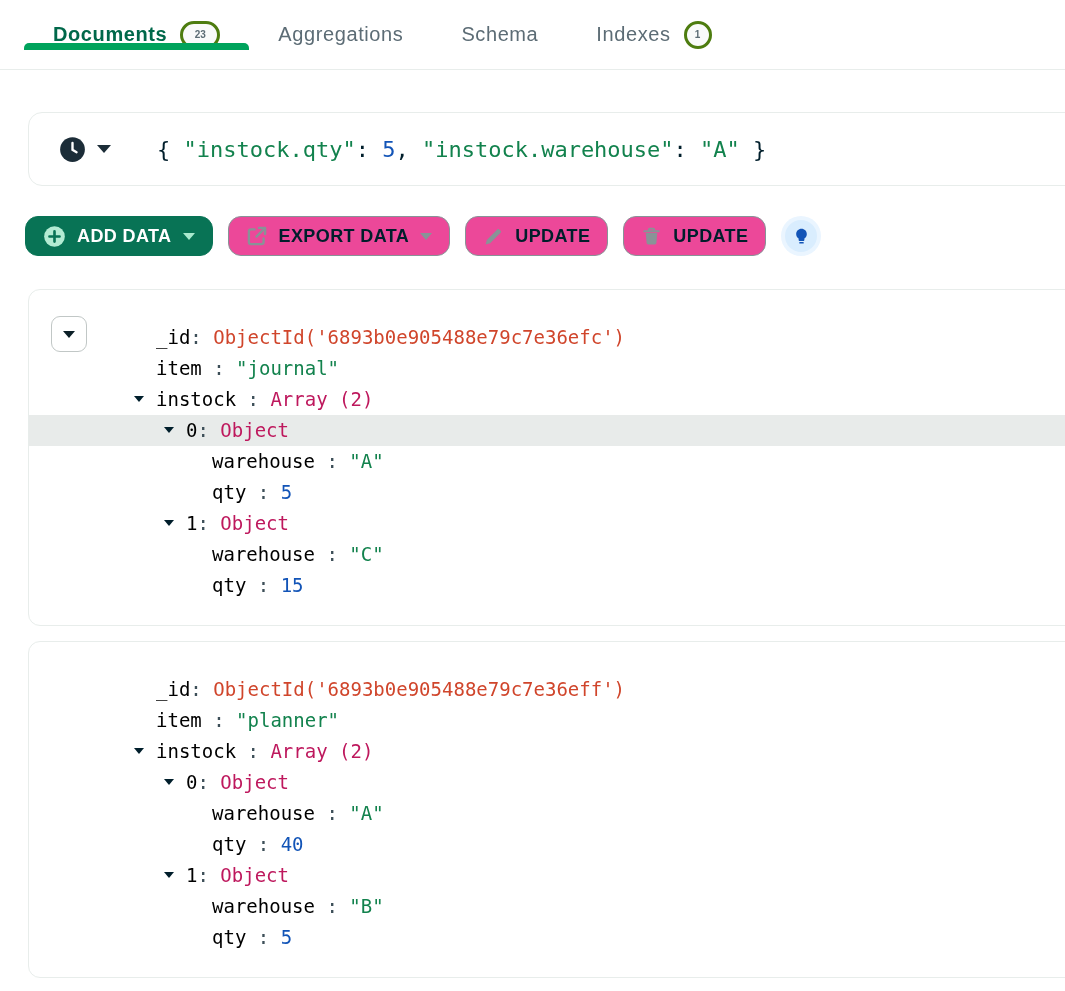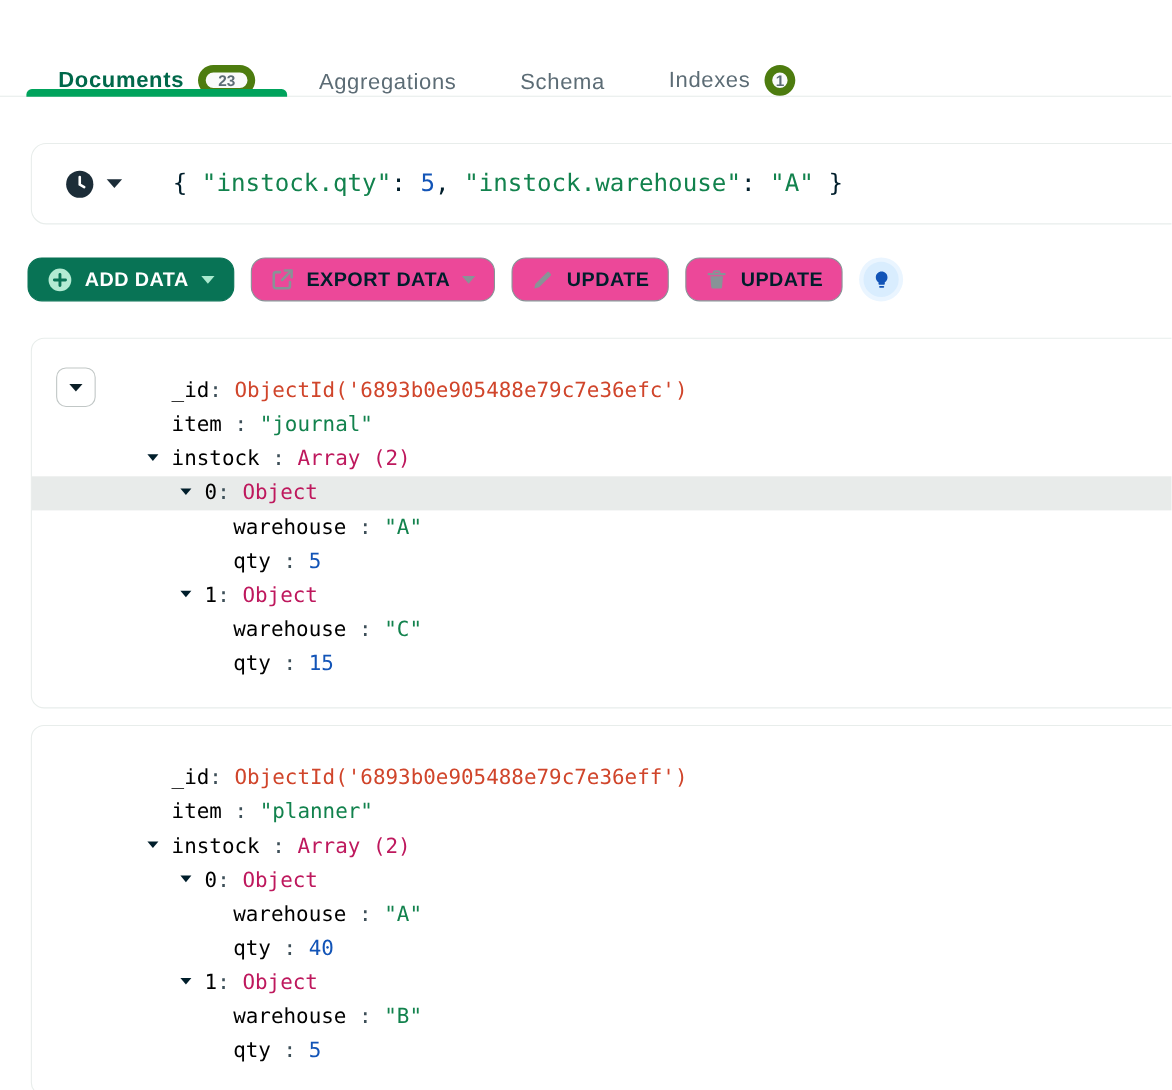--- a/index.html
+++ b/index.html
@@ -1,24 +1,24 @@
 <!DOCTYPE html>
 <html><head>
 <meta charset="utf-8">
 <style>
   * { box-sizing: border-box; margin: 0; padding: 0; }
   html, body { width: 1065px; height: 991px; overflow: hidden; background: #FFFFFF; }
   body { font-family: "Liberation Sans", sans-serif; color: #001E2B; }
 
   
-  .tabbar { position: relative; height: 88px; border-bottom: 1px solid #E8EDEB; display: flex; align-items: flex-end; padding-left: 24px; }
+  .tabbar { position: relative; height: 70px; border-bottom: 1px solid #E8EDEB; display: flex; align-items: center; padding-left: 24px; }
   .tab { position: relative; display: flex; align-items: center; gap: 13px; padding: 0 29px; font-size: 20px; letter-spacing: 0.6px; color: #5C6C75; cursor: pointer; }
   .tab.active { color: #00684A; font-weight: 700; }
   .tab-underline { position: absolute; left: 0; right: 0; bottom: -1px; height: 7px; background: #00A35C; border-radius: 5px 5px 0 0; }
-  .badge-pill { display: inline-flex; align-items: center; justify-content: center; min-width: 40px; height: 28px; padding: 0 11px; border-radius: 14px; background: #F9FAFA; border: 7px solid #4d7c0f; font-size: 14px; font-weight: 700; color: #5C6C75; letter-spacing: 0; }
+  .badge-pill { display: inline-flex; align-items: center; justify-content: center; min-width: 40px; height: 28px; padding: 0 11px; border-radius: 14px; background: #F9FAFA; border: 3px solid #4d7c0f; font-size: 10px; font-weight: 700; color: #5C6C75; letter-spacing: 0; }
   .badge-circle { min-width: 28px; width: 28px; padding: 0; border-radius: 50%; }
 
   
   .querybar { margin: 42px -16px 0 28px; height: 74px; border: 1px solid #E8EDEB; border-radius: 14px; background: #fff; display: flex; align-items: center; padding-left: 30px; }
   .history-btn { display: flex; align-items: center; gap: 11px; cursor: pointer; background: none; border: none; padding: 0; }
   .tri { width: 0; height: 0; border-left: 7px solid transparent; border-right: 7px solid transparent; border-top: 8px solid #1C2D38; display: inline-block; }
   .query-text { margin-left: 46px; font-family: "DejaVu Sans Mono", monospace; font-size: 22px; white-space: pre; color: #001E2B; }
   .q-key { color: #12824D; }
   .q-num { color: #1254B7; }
   .q-str { color: #12824D; }

